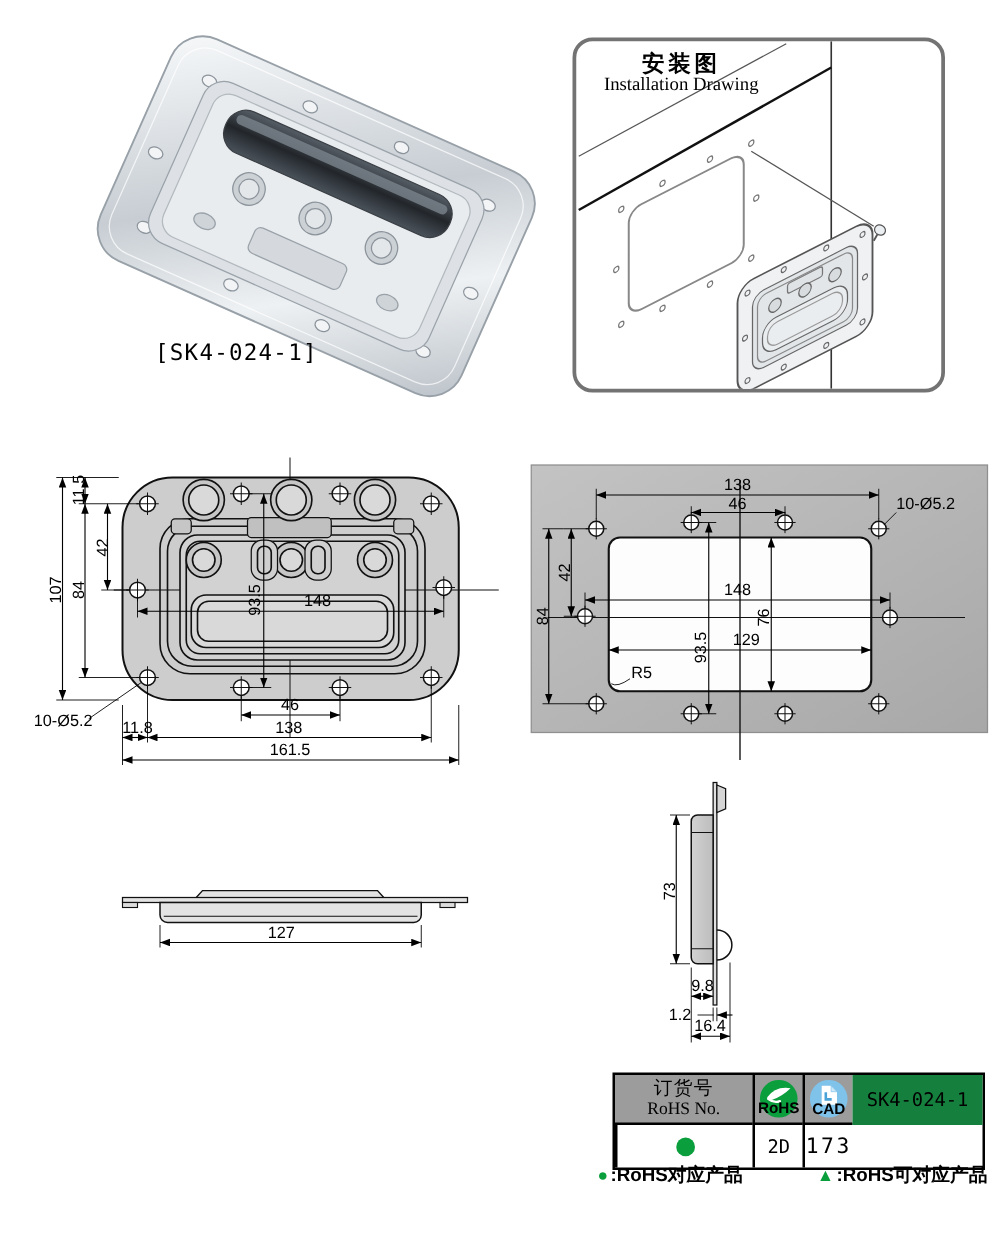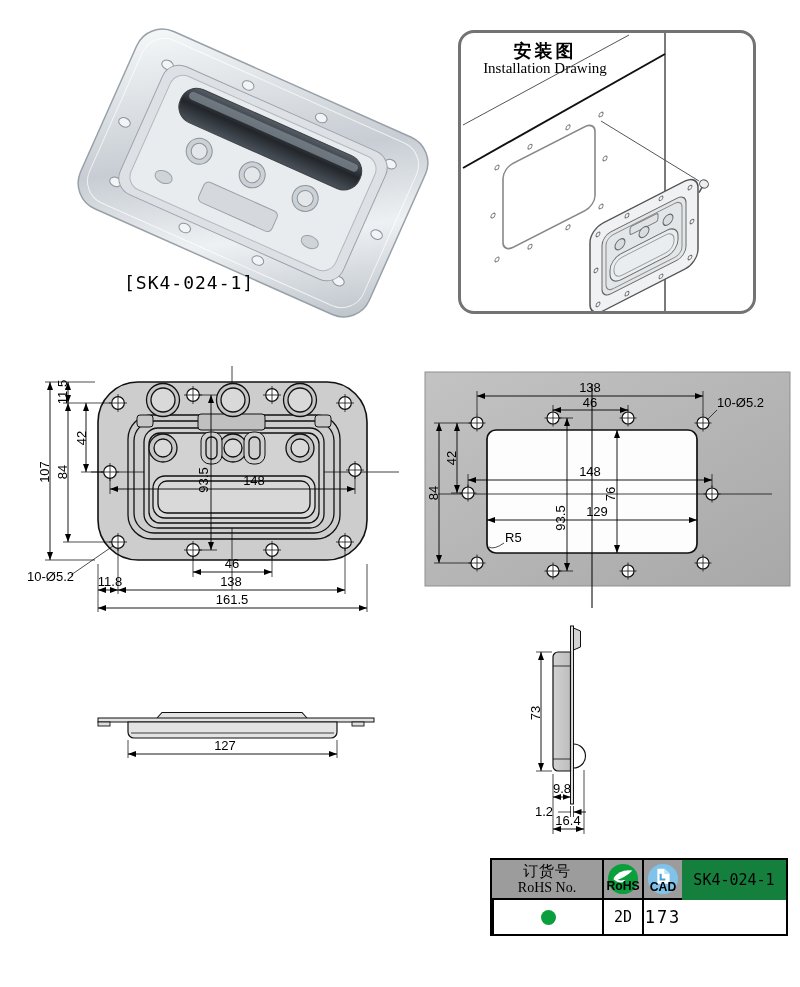--- a/index.html
+++ b/index.html
@@ -465,14 +465,18 @@
     <div class="cell item first">
         <span>SK4-024-1</span>
       </div>
     <div class="cell">
         <span class="gdot"></span>
       </div>
     <div class="cell mono">2D</div>
     <div class="cell mono" style="font-size:17px;letter-spacing:2px">173</div>
   </div>
 
+  <div class="legend-zh">
+    <span><span class="sym">●</span><span>:RoHS对应产品</span></span>
+    <span><span class="sym">▲</span><span>:RoHS可对应产品</span></span>
+  </div>
 
 </div>
 
 </body></html>

